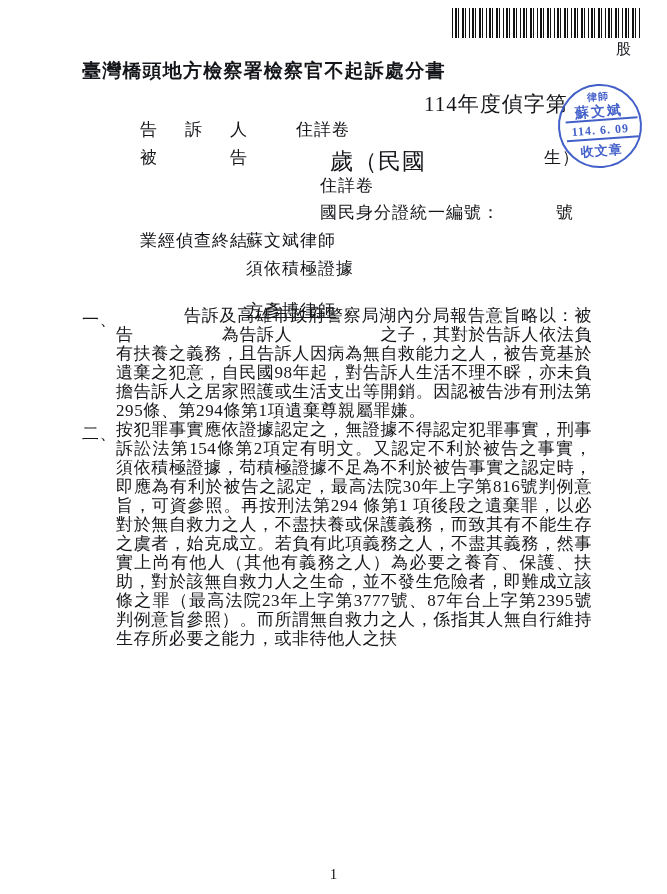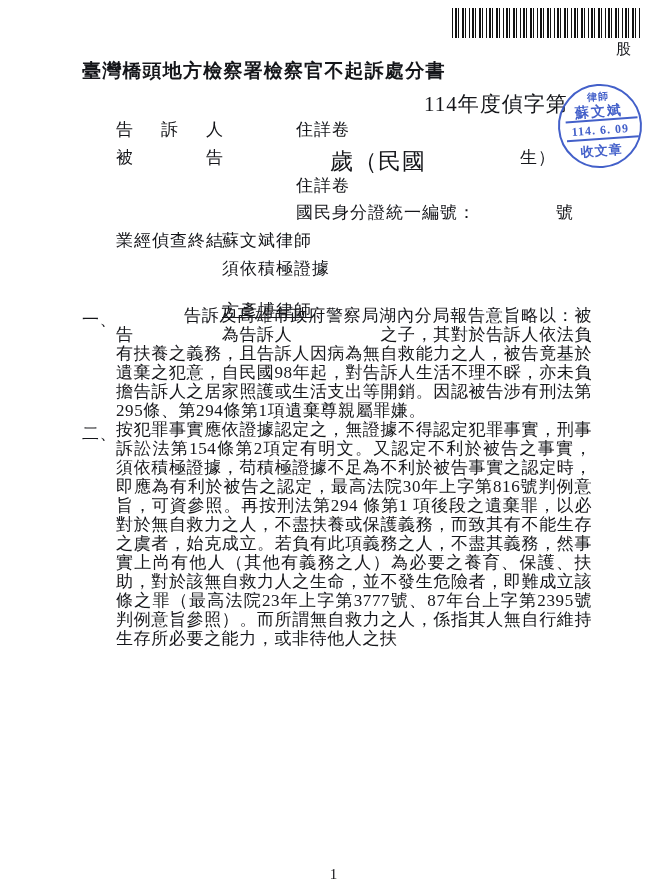--- a/index.html
+++ b/index.html
@@ -102,20 +102,21 @@
     height: 1.5px;
     background: #2f4fc4;
   }
 
   
   .party-row {
     position: absolute;
     font-size: 17px;
     letter-spacing: 1px;
     white-space: nowrap;
+    margin-left: 24px;
   }
   .p-spread {
     display: inline-block;
     width: 108px;
     text-align: justify;
     text-align-last: justify;
   }
 
   .r1 { top: 118px; left: 116px; }
   .r2 { top: 146px; left: 116px; text-decoration: underline; }

